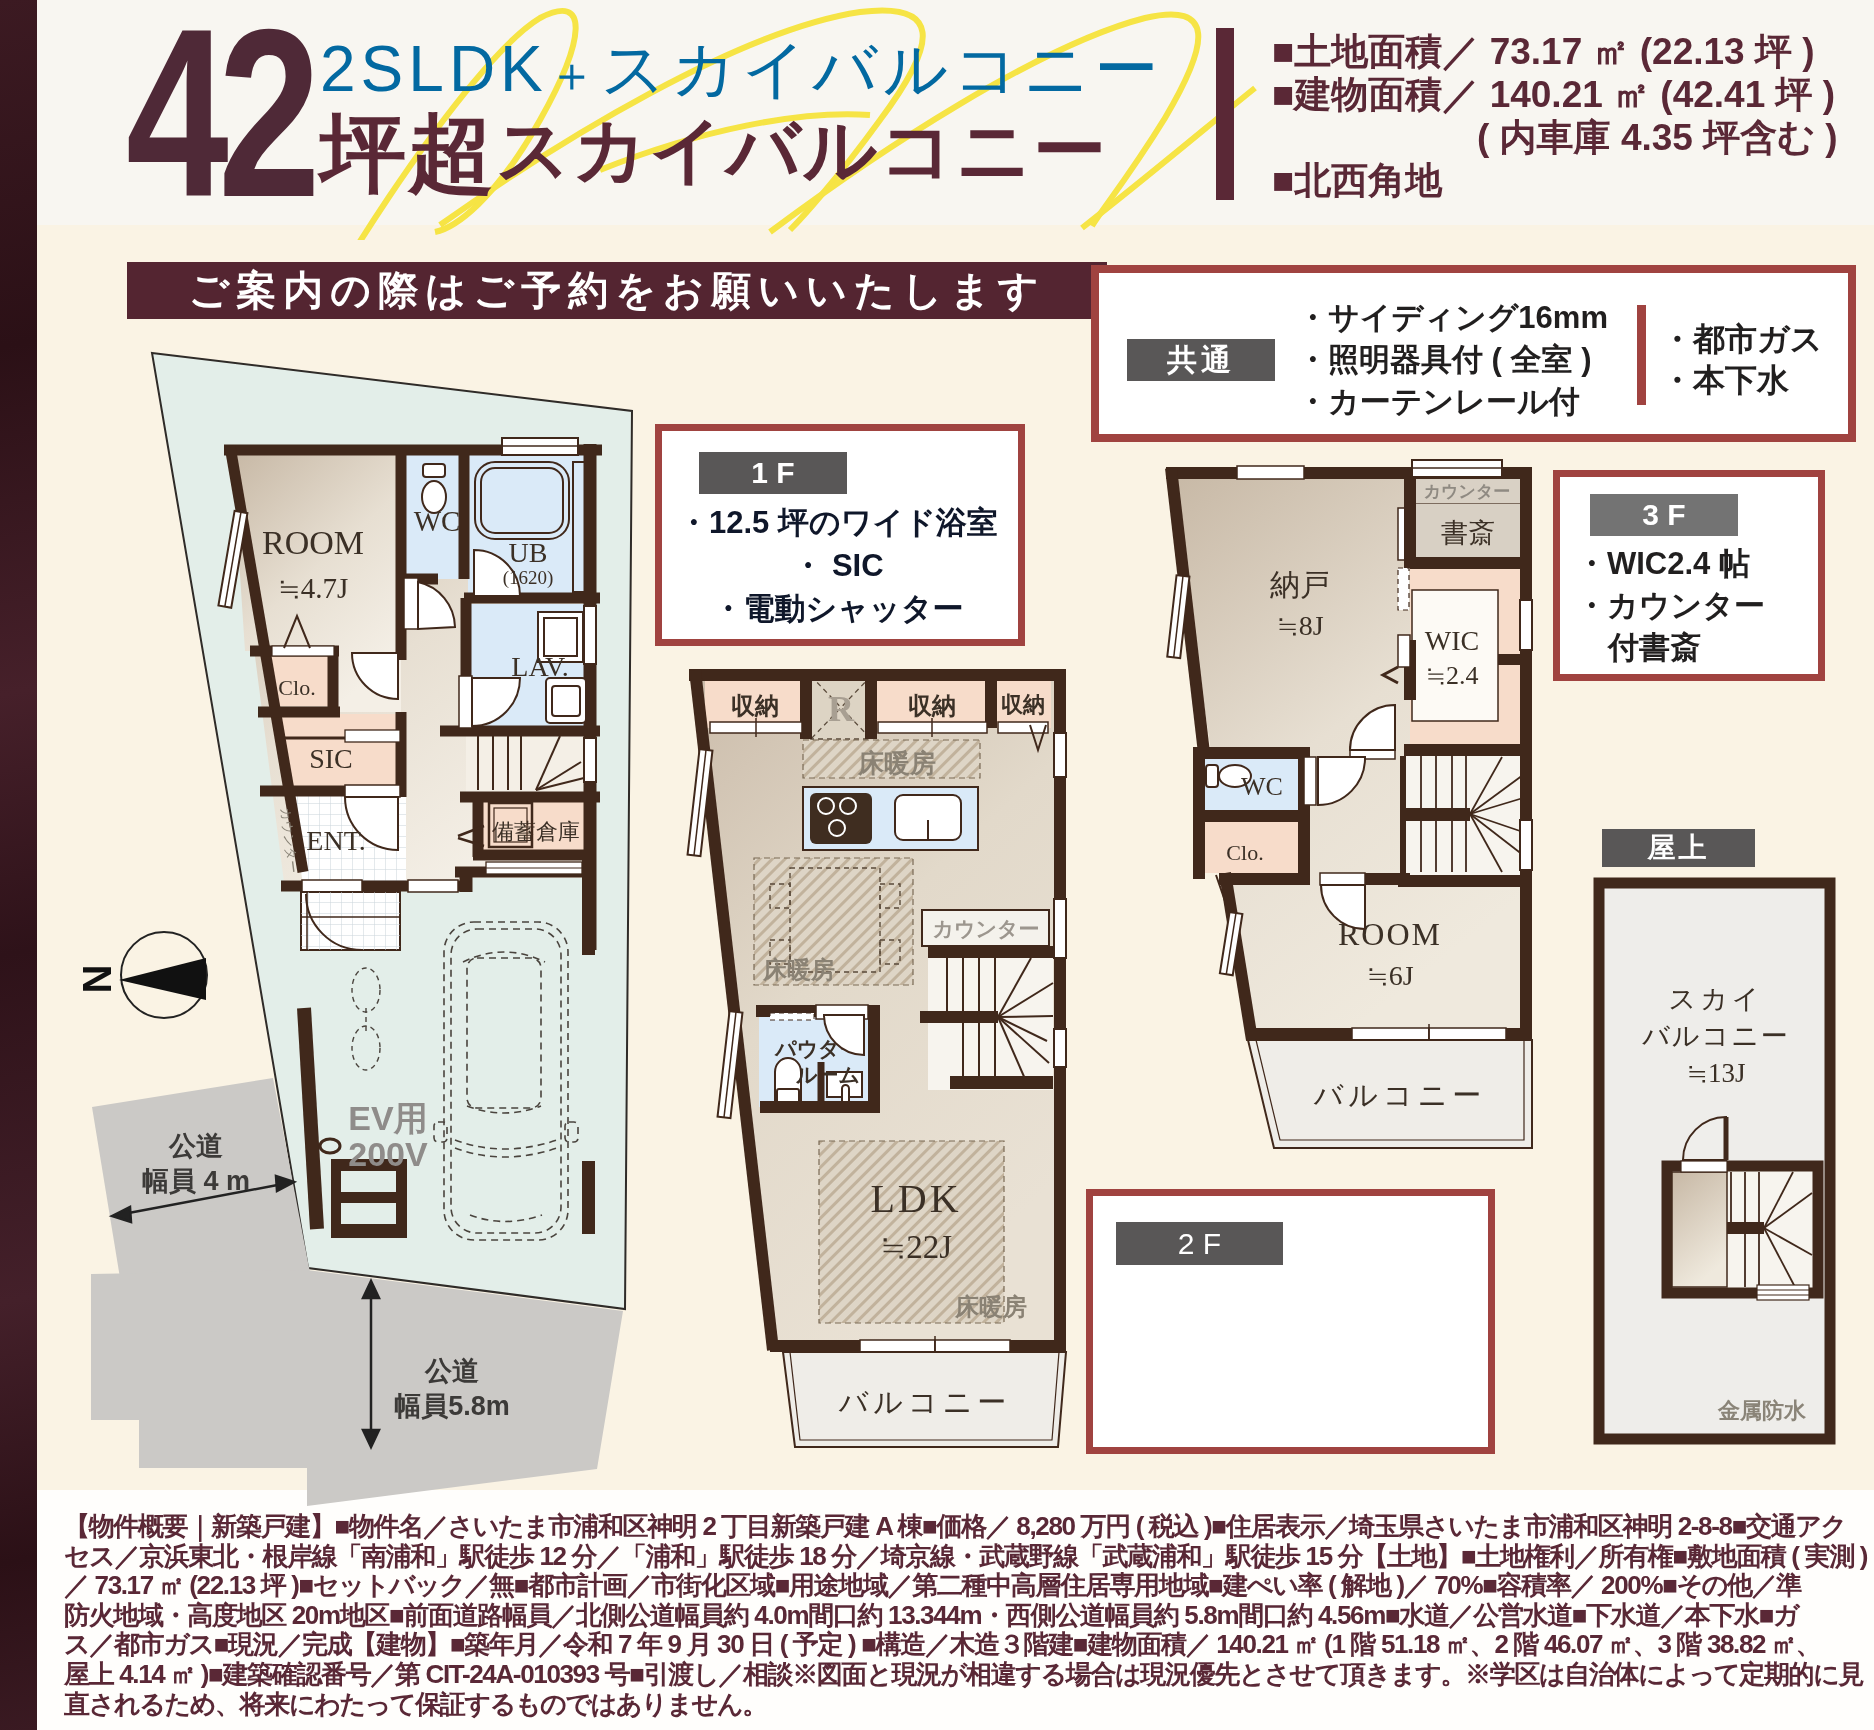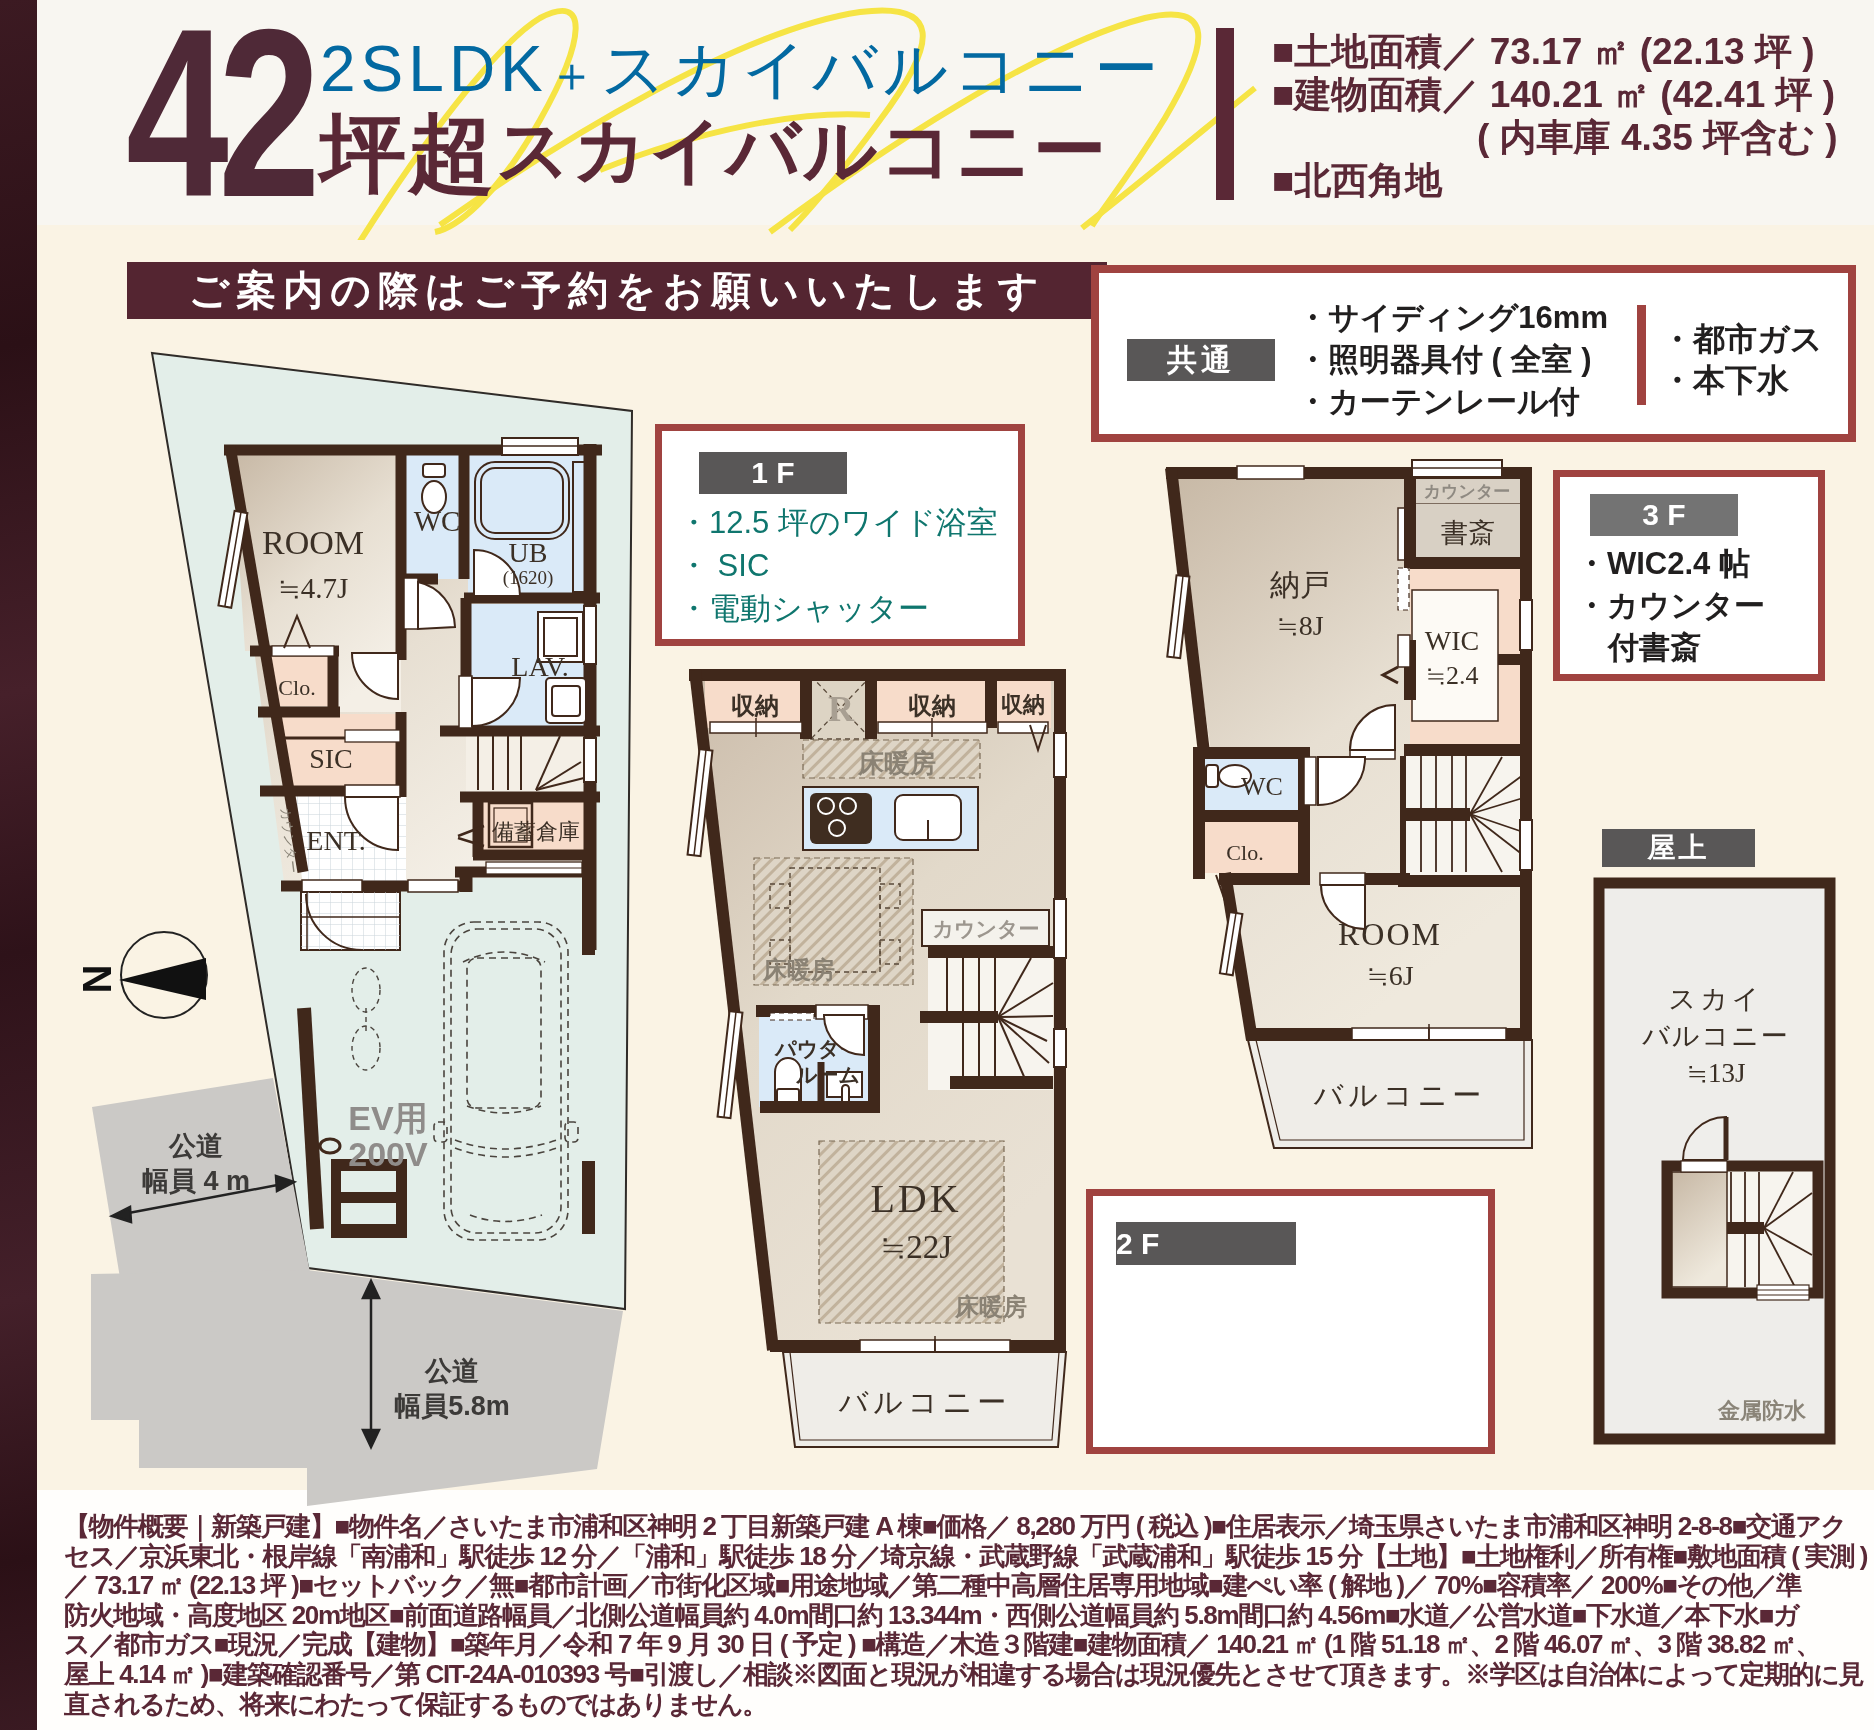--- a/index.html
+++ b/index.html
@@ -48,25 +48,25 @@
 
   <div class="abs" style="left:198px;top:24px;color:#211f1f;font-weight:bold;font-size:31px;line-height:42px;">・サイディング16mm<br>・照明器具付 ( 全室 )<br>・カーテンレール付</div>
 
   <div class="abs" style="left:538px;top:32px;width:9px;height:100px;background:#a04340;"></div>
 
   <div class="abs" style="left:562px;top:46px;color:#211f1f;font-weight:bold;font-size:32px;line-height:41px;">・都市ガス<br>・本下水</div>
 </div>
 
 <div class="abs" style="left:655px;top:424px;width:370px;height:222px;background:#ffffff;border:7px solid #a04340;box-sizing:border-box;">
   <div class="abs" style="left:37px;top:21px;width:148px;height:42px;background:#595757;color:#fff;font-weight:bold;font-size:30px;text-align:center;line-height:42px;">1 F</div>
-  <div class="abs" style="left:16px;top:70px;color:#0f766e;font-weight:normal;font-size:31px;line-height:43px;">・12.5 坪のワイド浴室<br>・ SIC<br>・電動シャッター</div>
+  <div class="abs" style="left:16px;top:70px;color:#0f172a;font-weight:bold;font-size:31px;line-height:43px;text-align:center;">・12.5 坪のワイド浴室<br>・ SIC<br>・電動シャッター</div>
 </div>
 
 <div class="abs" style="left:1086px;top:1189px;width:409px;height:265px;background:#ffffff;border:7px solid #a04340;box-sizing:border-box;">
-  <div class="abs" style="left:23px;top:26px;width:180px;height:43px;background:#595757;color:#fff;font-weight:bold;font-size:30px;line-height:43px;">2 F</div>
+  <div class="abs" style="left:23px;top:26px;width:167px;height:43px;background:#595757;color:#fff;font-weight:normal;font-size:30px;text-align:center;line-height:43px;">2 F</div>
 </div>
 
 <div class="abs" style="left:1553px;top:470px;width:272px;height:211px;background:#ffffff;border:7px solid #a04340;box-sizing:border-box;">
   <div class="abs" style="left:30px;top:17px;width:148px;height:42px;background:#737373;color:#fff;font-weight:bold;font-size:30px;text-align:center;line-height:42px;">3 F</div>
   <div class="abs" style="left:16px;top:66px;color:#211f1f;font-weight:bold;font-size:31px;line-height:42px;">・WIC2.4 帖<br>・カウンター<br><span style="margin-left:32px;">付書斎</span></div>
 </div>
 
 <svg class="abs" style="left:60px;top:340px;" width="620" height="1280" viewBox="60 340 620 1280">
   <defs>
     <linearGradient id="tan1" x1="0" y1="0" x2="0.6" y2="1">

